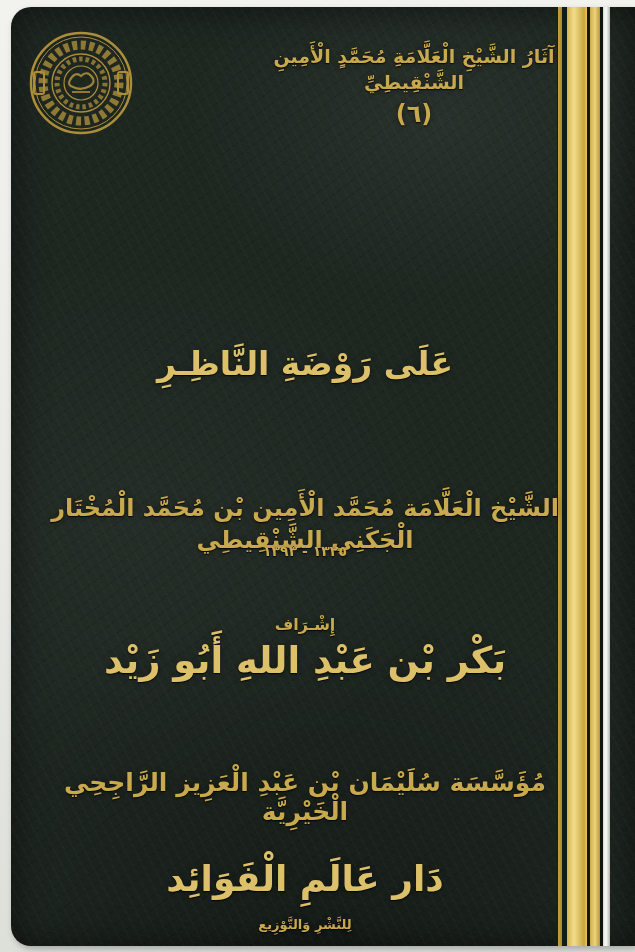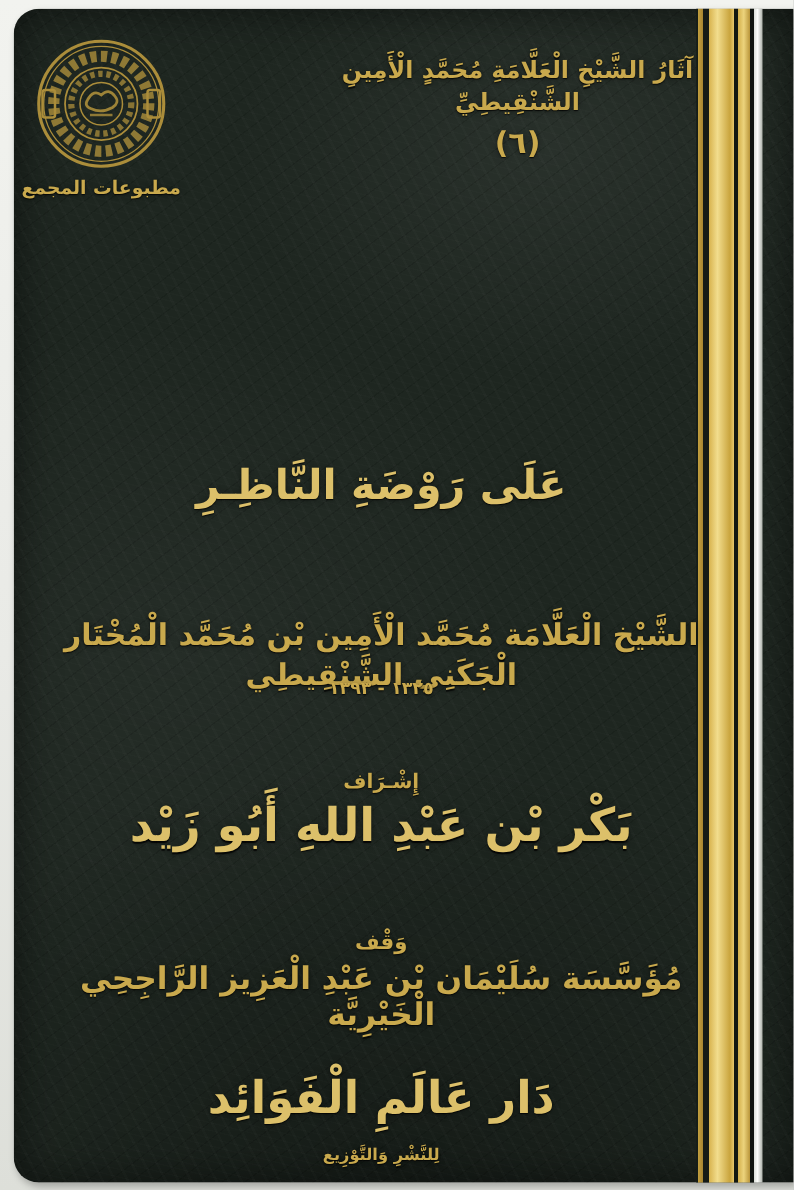--- a/index.html
+++ b/index.html
@@ -43,21 +43,21 @@
   .gold{color:#c9a94d;text-shadow:0 1px 1px rgba(0,0,0,0.8),0 0 6px rgba(0,0,0,0.35);}
   .gold-bright{color:#dcc06a;text-shadow:0 1px 1px rgba(0,0,0,0.85),0 0 8px rgba(0,0,0,0.3);}
   .txt{position:absolute;text-align:center;direction:rtl;}
   .col{left:20px;width:570px;}
   
   .series-line{left:228px;top:44px;width:372px;font-size:19px;font-weight:bold;line-height:1.35;text-align:center;}
   .volume-no{left:228px;top:100px;width:372px;font-size:24px;font-weight:bold;letter-spacing:2px;}
   .seal{position:absolute;left:28px;top:30px;width:106px;height:106px;}
   .series-label{left:10px;top:141px;width:142px;font-size:15px;font-weight:bold;}
   .main-title{top:218px;font-size:61px;font-weight:bold;line-height:1.75;letter-spacing:-1px;}
-  .sub-title{top:368px;font-size:33px;font-weight:bold;}
+  .sub-title{top:344px;font-size:33px;font-weight:bold;}
   .author-heading{top:467px;font-size:17px;font-weight:bold;}
   .author-name{top:492px;font-size:24px;font-weight:bold;line-height:1.35;}
   .author-dates{top:543px;font-size:14px;font-weight:bold;letter-spacing:3px;}
   .superv-heading{top:615px;font-size:16px;font-weight:bold;}
   .superv-name{top:639px;font-size:37px;font-weight:bold;}
   .waqf-heading{top:744px;font-size:17px;font-weight:bold;}
   .waqf-name{top:768px;font-size:25px;font-weight:bold;}
   .publisher-name{top:858px;font-size:36px;font-weight:bold;}
   .publisher-tagline{top:917px;font-size:13px;font-weight:bold;letter-spacing:1px;}
 </style>
@@ -82,39 +82,37 @@
         <circle cx="53" cy="53" r="24" stroke-width="5" stroke-dasharray="3.5 3" opacity="0.75"></circle>
         <circle cx="53" cy="53" r="17" stroke-width="1.2"></circle>
         <path d="M42 50 q5 -9 11 -4 q6 -6 11 1 q4 5 -2 9 q-9 5 -17 1 q-6 -2 -3 -7 z" stroke-width="2.2" opacity="0.9"></path>
         <path d="M44 62 h18" stroke-width="2" opacity="0.8"></path>
         <rect x="6" y="42" width="10" height="22" rx="2" stroke-width="2"></rect>
         <rect x="90" y="42" width="10" height="22" rx="2" stroke-width="2"></rect>
       </g>
     </svg>
   </div>
 
-  <div class="txt series-label gold" dir="rtl">مطبوعات المجمع</div>
 
   <div class="txt series-line gold" dir="rtl">آثَارُ الشَّيْخِ الْعَلَّامَةِ مُحَمَّدٍ الْأَمِينِ الشَّنْقِيطِيِّ</div>
 
   <div class="txt volume-no gold" dir="rtl">(٦)</div>
 
 
   <div class="txt col sub-title gold-bright" dir="rtl">عَلَى رَوْضَةِ النَّاظِـرِ</div>
 
 
   <div class="txt col author-name gold" dir="rtl">الشَّيْخ الْعَلَّامَة مُحَمَّد الْأَمِين بْن مُحَمَّد الْمُخْتَار الْجَكَنِي الشَّنْقِيطِي</div>
 
   <div class="txt col author-dates gold" dir="rtl">١٣٢٥ - ١٣٩٣</div>
 
   <div class="txt col superv-heading gold" dir="rtl">إِشْـرَاف</div>
 
   <div class="txt col superv-name gold-bright" dir="rtl">بَكْر بْن عَبْدِ اللهِ أَبُو زَيْد</div>
 
-  <div class="txt col waqf-heading gold" dir="rtl">وَقْف</div>
 
   <div class="txt col waqf-name gold" dir="rtl">مُؤَسَّسَة سُلَيْمَان بْن عَبْدِ الْعَزِيز الرَّاجِحِي الْخَيْرِيَّة</div>
 
   <div class="txt col publisher-name gold-bright" dir="rtl">دَار عَالَمِ الْفَوَائِد</div>
 
   <div class="txt col publisher-tagline gold" dir="rtl">لِلنَّشْرِ وَالتَّوْزِيع</div>
 
 </div>
 
 </body></html>

